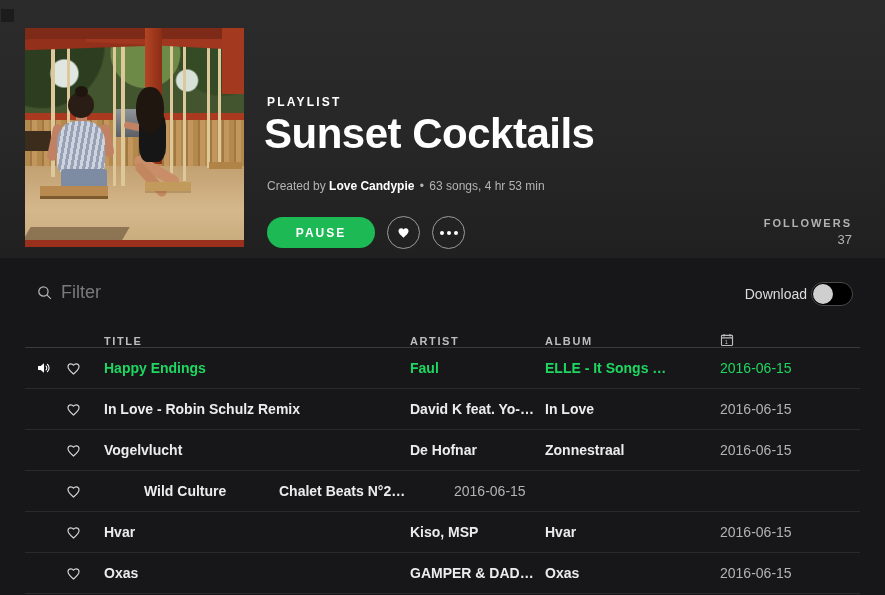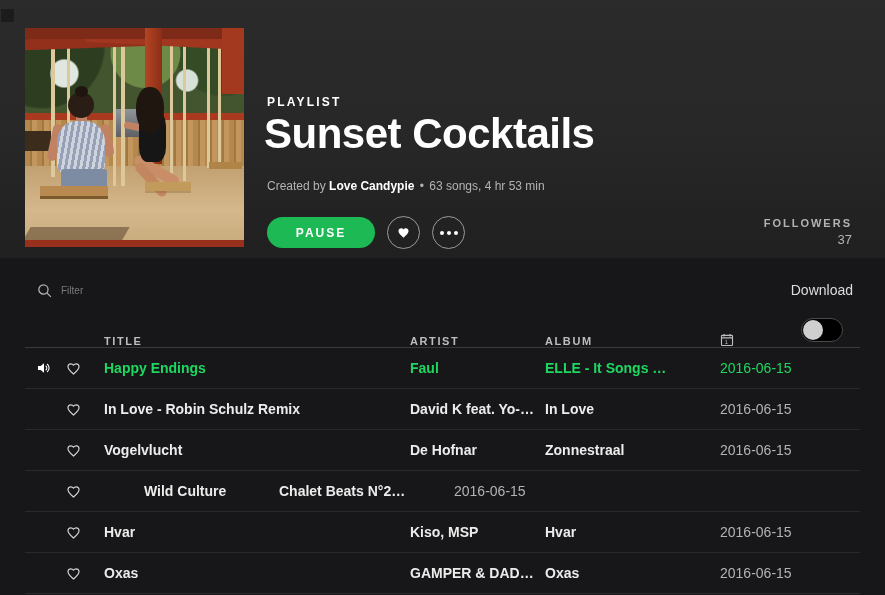--- a/index.html
+++ b/index.html
@@ -79,23 +79,23 @@
   .dots { display:flex; gap:3px; }
   .dots i { width:4px; height:4px; border-radius:50%; background:#fff; }
 
   .followers { position:absolute; right:33px; top:217px; text-align:right; color:#b3b3b3; }
   .followers .flabel { font-size:11px; letter-spacing:2px; font-weight:700; }
   .followers .fcount { font-size:13px; margin-top:3px; }
 
   
   .filter-wrap { position:absolute; left:36px; top:282px; display:flex; align-items:center; gap:8px; }
   .filter-input { background:transparent; border:none; outline:none; color:#e5e5e5;
-    font-family:inherit; font-size:10px; width:220px; }
+    font-family:inherit; font-size:18px; width:220px; }
   .filter-input::placeholder { color:#7a7a7a; }
-  .download-wrap { position:absolute; right:32px; top:282px; display:flex; align-items:center; gap:20px;flex-direction:column; }
+  .download-wrap { position:absolute; right:32px; top:282px; display:flex; align-items:center; gap:4px; }
   .download-label { font-size:14px; color:#dcdcdc; }
   .toggle { width:42px; height:24px; border-radius:12px; background:#000; border:1px solid #4a4a4a; position:relative; cursor:pointer; }
   .toggle .knob { position:absolute; top:1px; left:1px; width:20px; height:20px; border-radius:50%; background:#cfcfcf; transition:left .1s; }
 
   
   .table { position:absolute; left:25px; right:25px; top:318px; }
   .thead { height:30px; display:flex; align-items:flex-end; border-bottom:1px solid #3a3a3a;
     color:#bdbdbd; font-size:11px; font-weight:700; letter-spacing:1.6px; }
   .trow { height:41px; display:flex; align-items:center; border-bottom:1px solid #2a2a2d; font-size:14px; color:#ececec; cursor:pointer; }
   .c-ind { width:40px; padding-left:11px; display:flex; align-items:center; }

